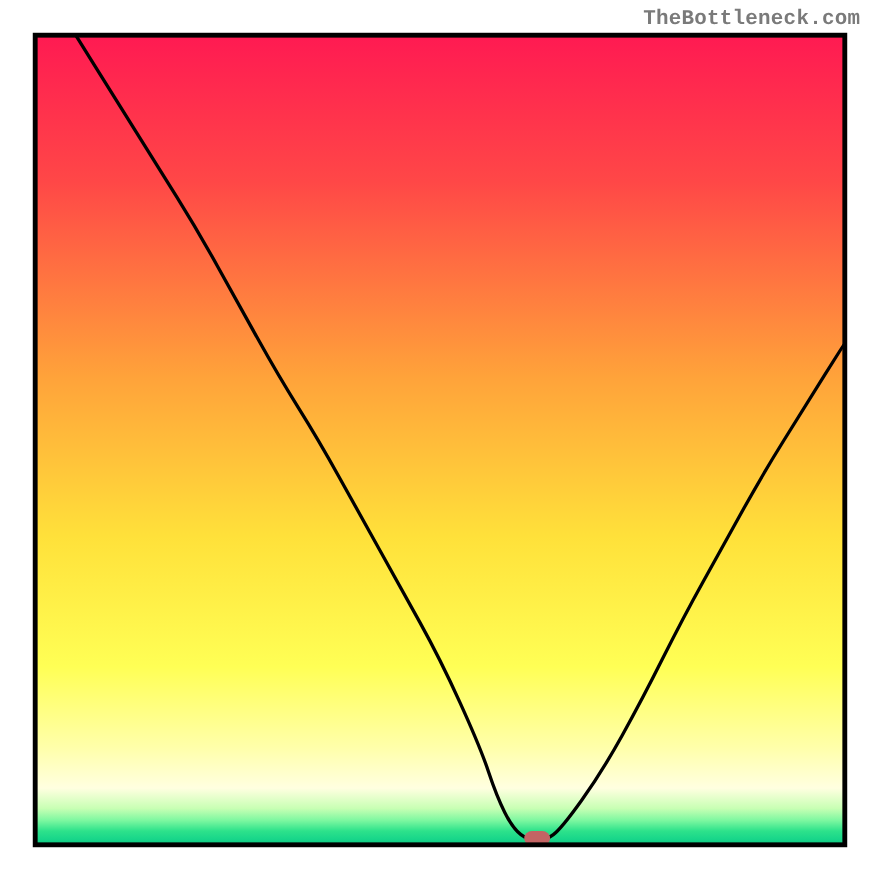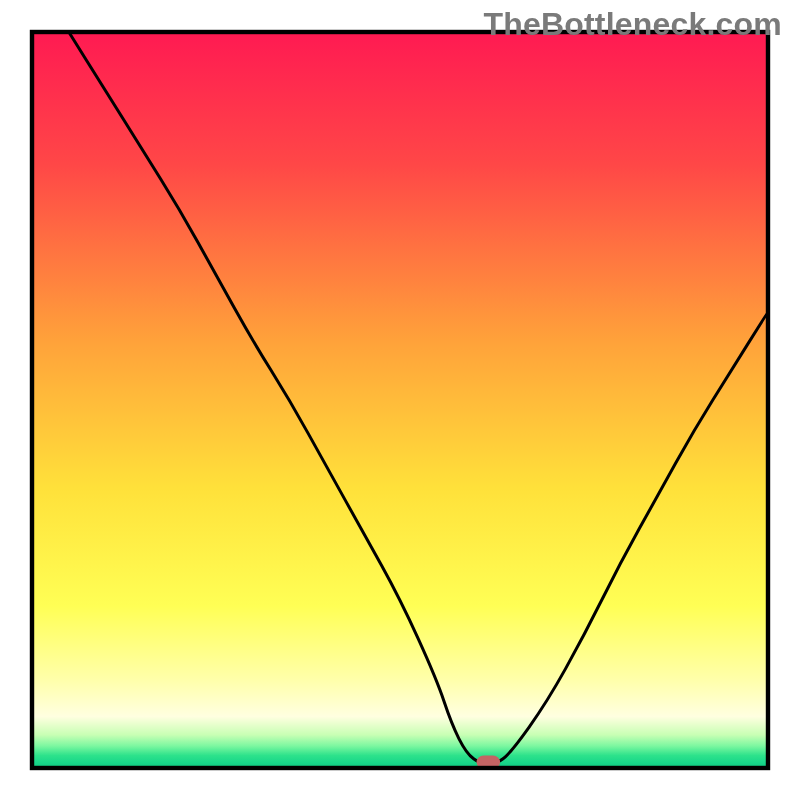--- a/index.html
+++ b/index.html
@@ -13,25 +13,26 @@
   }
   .frame {
     position: relative;
     width: 800px;
     height: 800px;
   }
   .watermark {
     position: absolute;
     top: 6px;
     right: 18px;
-    font-size: 32px;
+    font-size: 19px;
     font-weight: 600;
     color: #7a7a7a;
     letter-spacing: 0.2px;
     z-index: 10;
+    font-family: Liberation Mono, monospace;
   }
   svg {
     display: block;
   }
 </style>
 </head>
 <body>
 
 <div class="frame">
   <div class="watermark">TheBottleneck.com</div>

